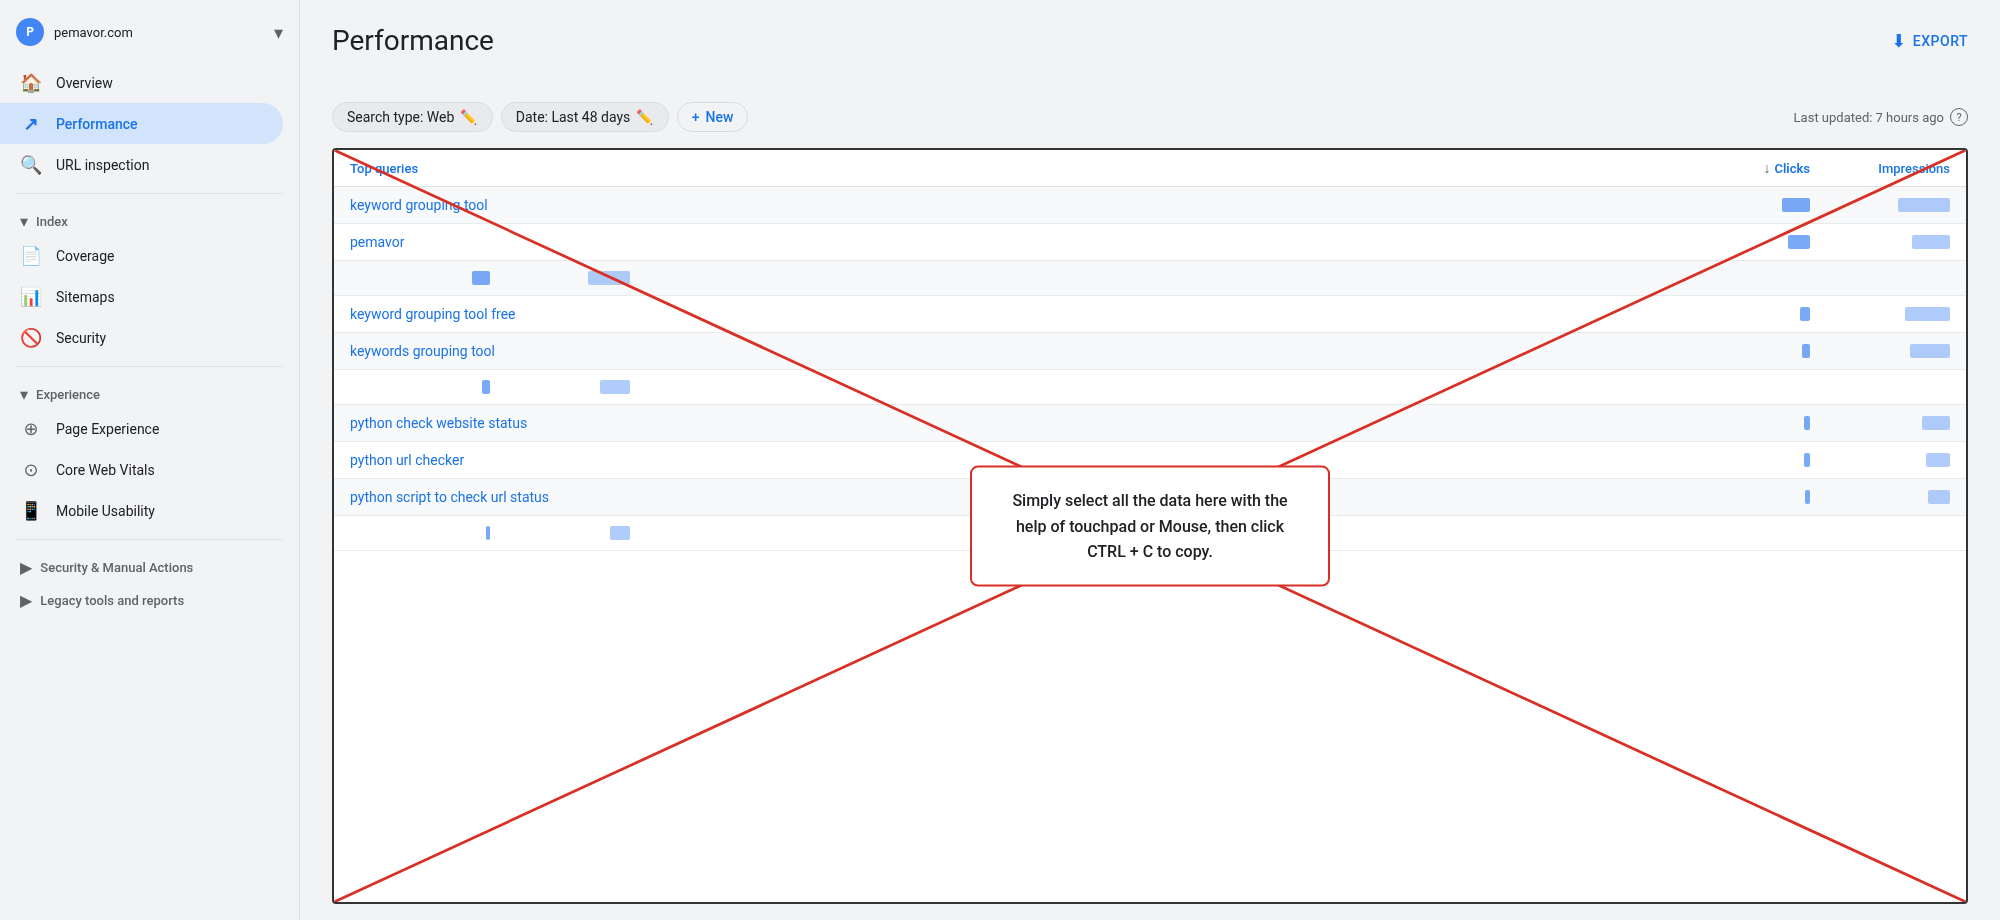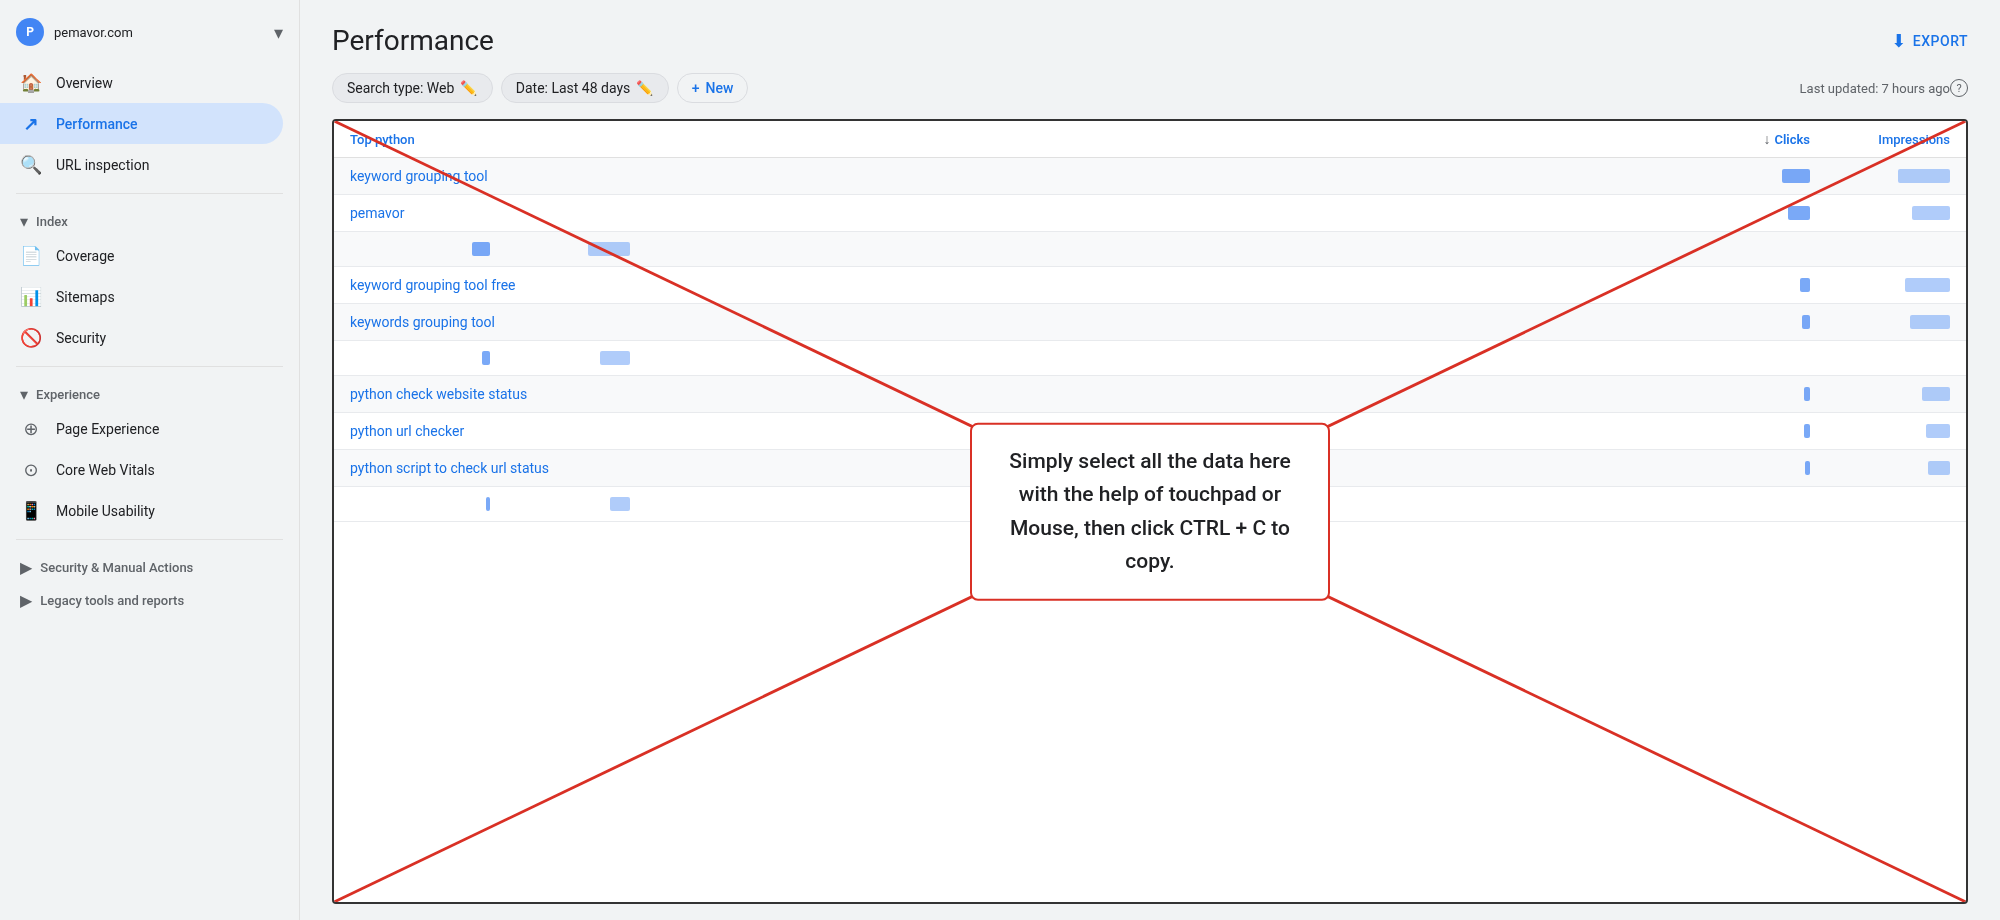--- a/index.html
+++ b/index.html
@@ -153,20 +153,21 @@
     .export-icon {
       font-size: 18px;
     }
 
     .toolbar {
       display: flex;
       align-items: center;
       gap: 8px;
       padding: 0 32px 16px 32px;
       background: #f1f3f4;
+      margin-top: 29px;
     }
 
     .filter-chip {
       display: flex;
       align-items: center;
       gap: 6px;
       background: #e8eaed;
       border: 1px solid #dadce0;
       border-radius: 20px;
       padding: 6px 14px;
@@ -193,20 +194,21 @@
       cursor: pointer;
       font-weight: 500;
     }
 
     .last-updated {
       margin-left: auto;
       font-size: 13px;
       color: #5f6368;
       display: flex;
       align-items: center;
+      gap: 6px;
     }
 
     .help-icon {
       width: 18px;
       height: 18px;
       border: 1.5px solid #5f6368;
       border-radius: 50%;
       display: flex;
       align-items: center;
       justify-content: center;
@@ -340,21 +342,21 @@
       position: absolute;
       top: 50%;
       left: 50%;
       transform: translate(-50%, -50%);
       background: white;
       border: 2px solid #d93025;
       border-radius: 8px;
       padding: 20px 24px;
       width: 360px;
       text-align: center;
-      font-size: 21px;
+      font-size: 16px;
       font-weight: 500;
       line-height: 1.6;
       color: #202124;
       pointer-events: all;
       z-index: 10;
     }
   </style>
 </head>
 <body>
 
@@ -459,21 +461,21 @@
     </div>
     <div class="last-updated">
       <span>Last updated: 7 hours ago</span>
       <div class="help-icon">?</div>
     </div>
   </div>
 
   <div class="table-container">
 
     <div class="table-header-row">
-      <span class="col-query">Top python</span>
+      <span class="col-query">Top queries</span>
       <span class="col-clicks">
         <span class="sort-arrow">↓</span>
         <span>Clicks</span>
       </span>
       <span class="col-impressions">Impressions</span>
     </div>
 
     <div id="table-body">
         <div class="table-row">
     <span class="query-text">keyword grouping tool</span>

